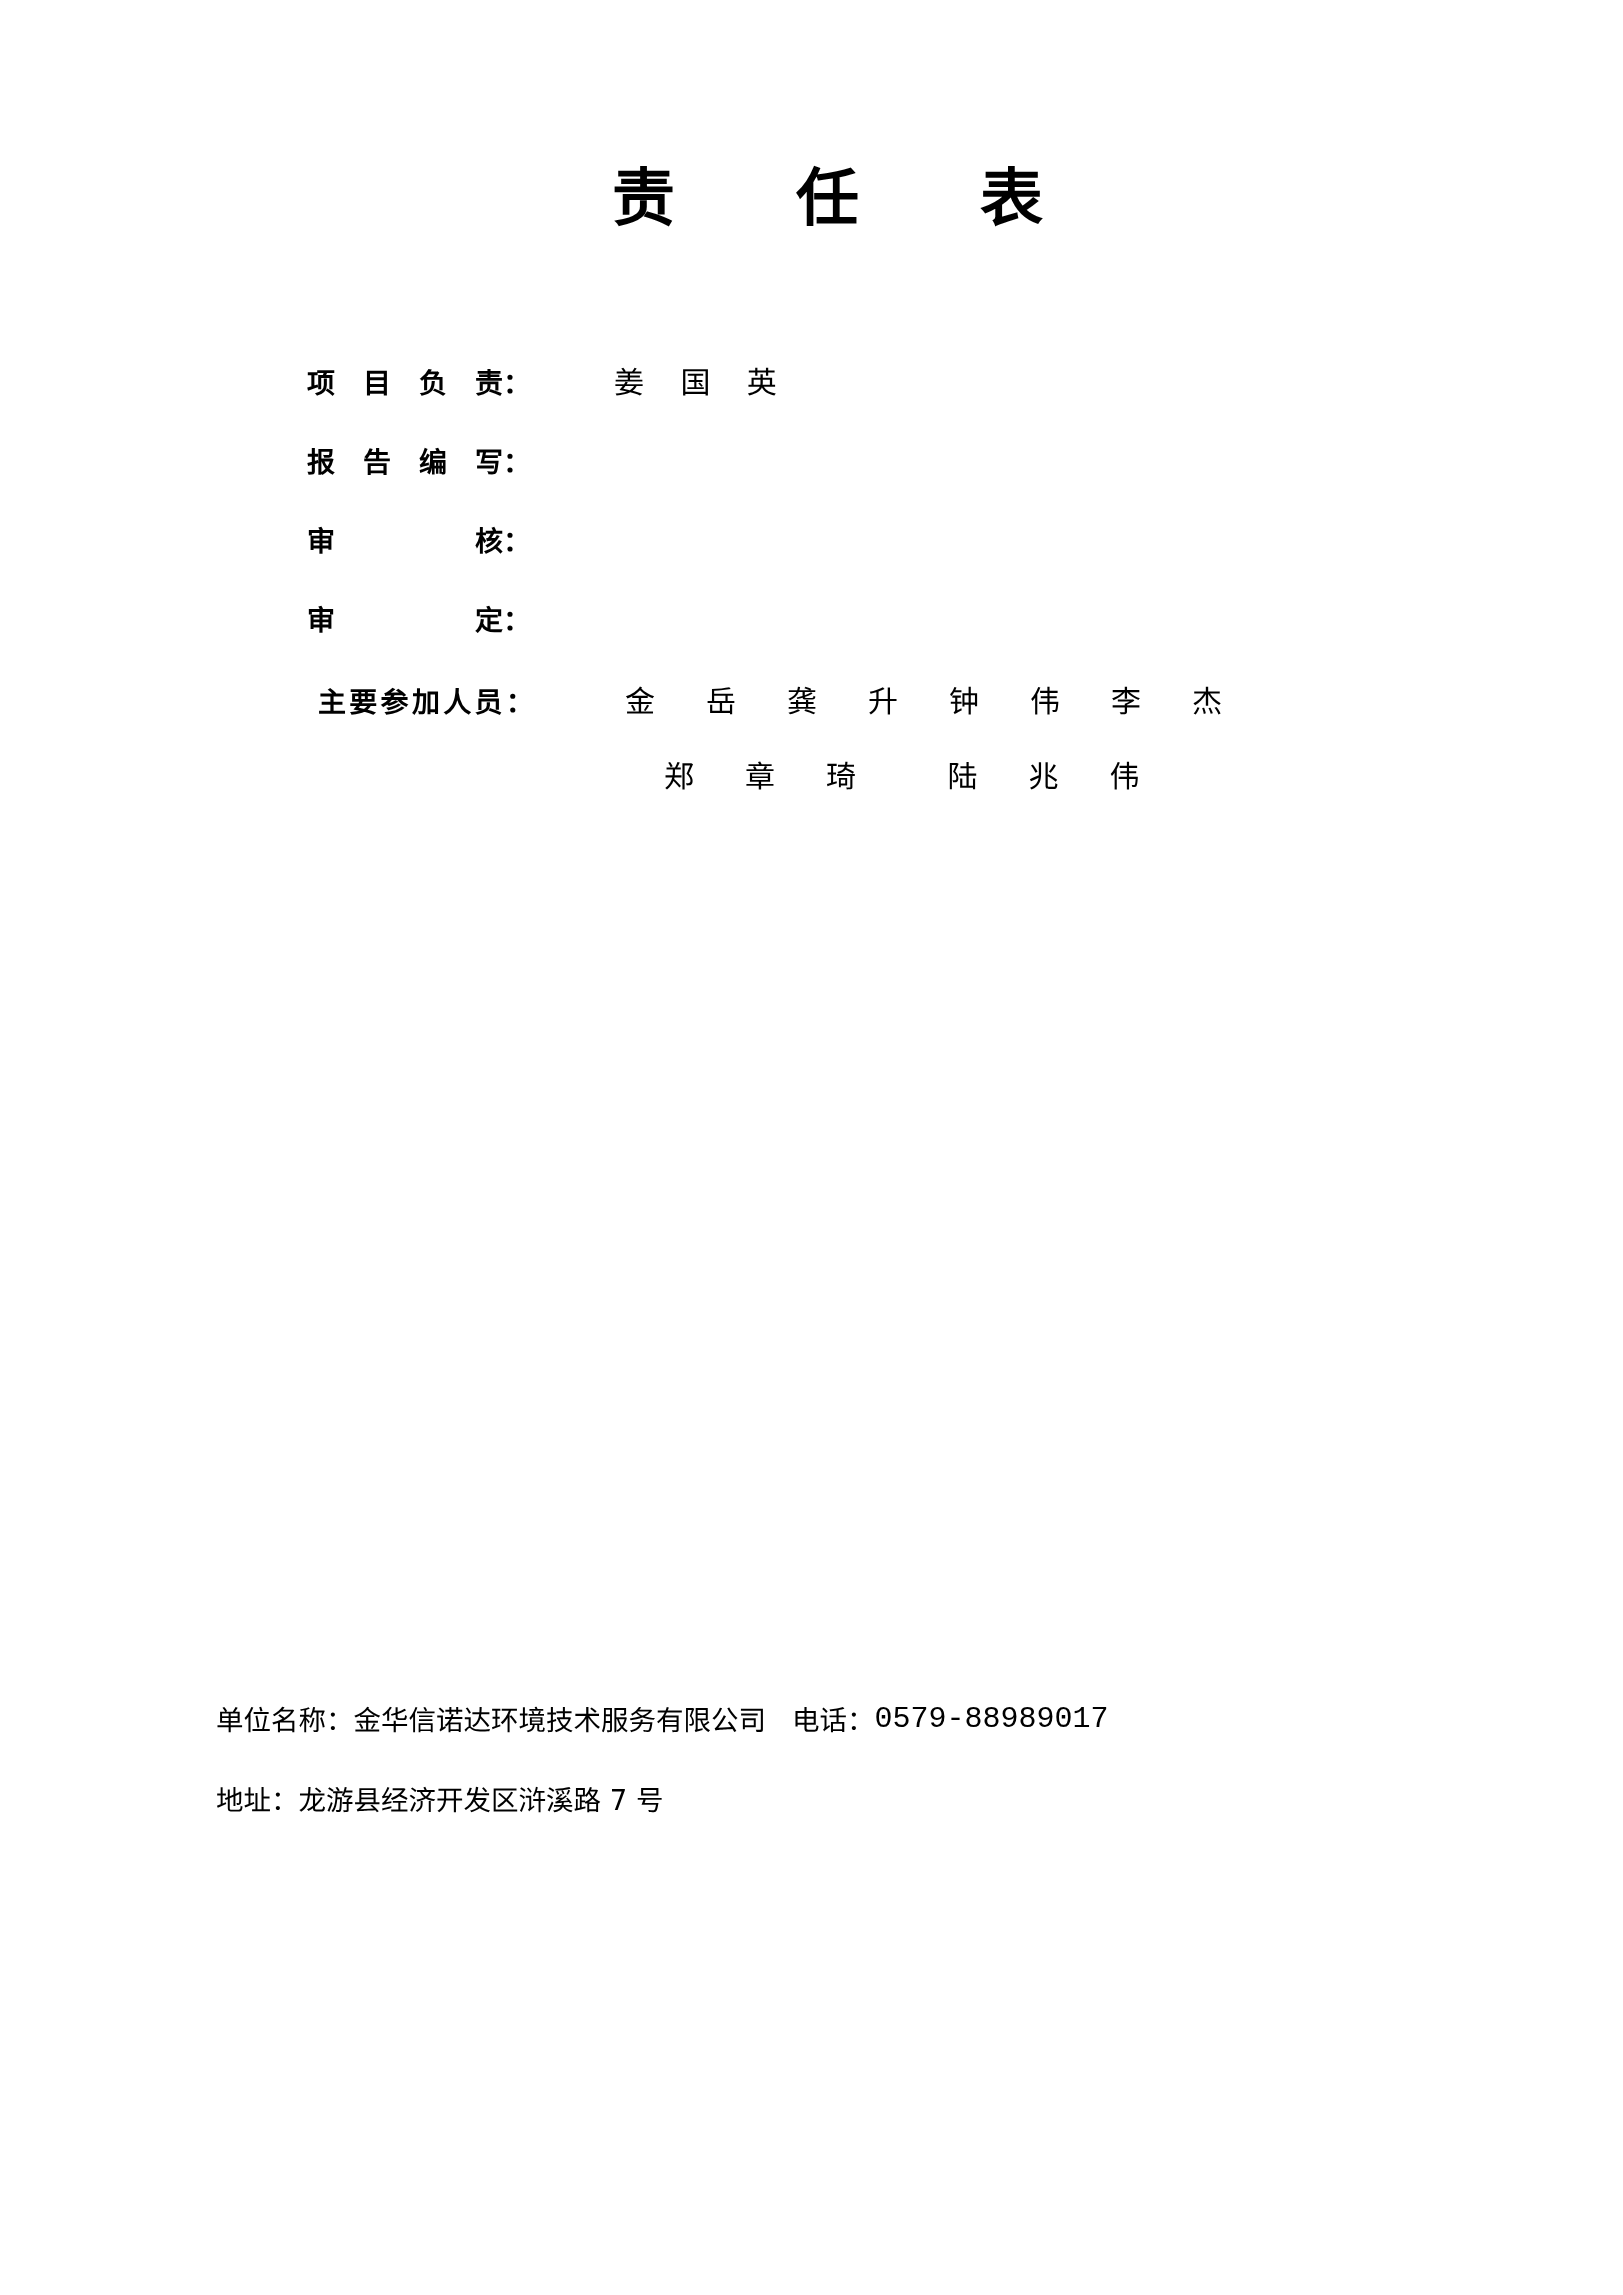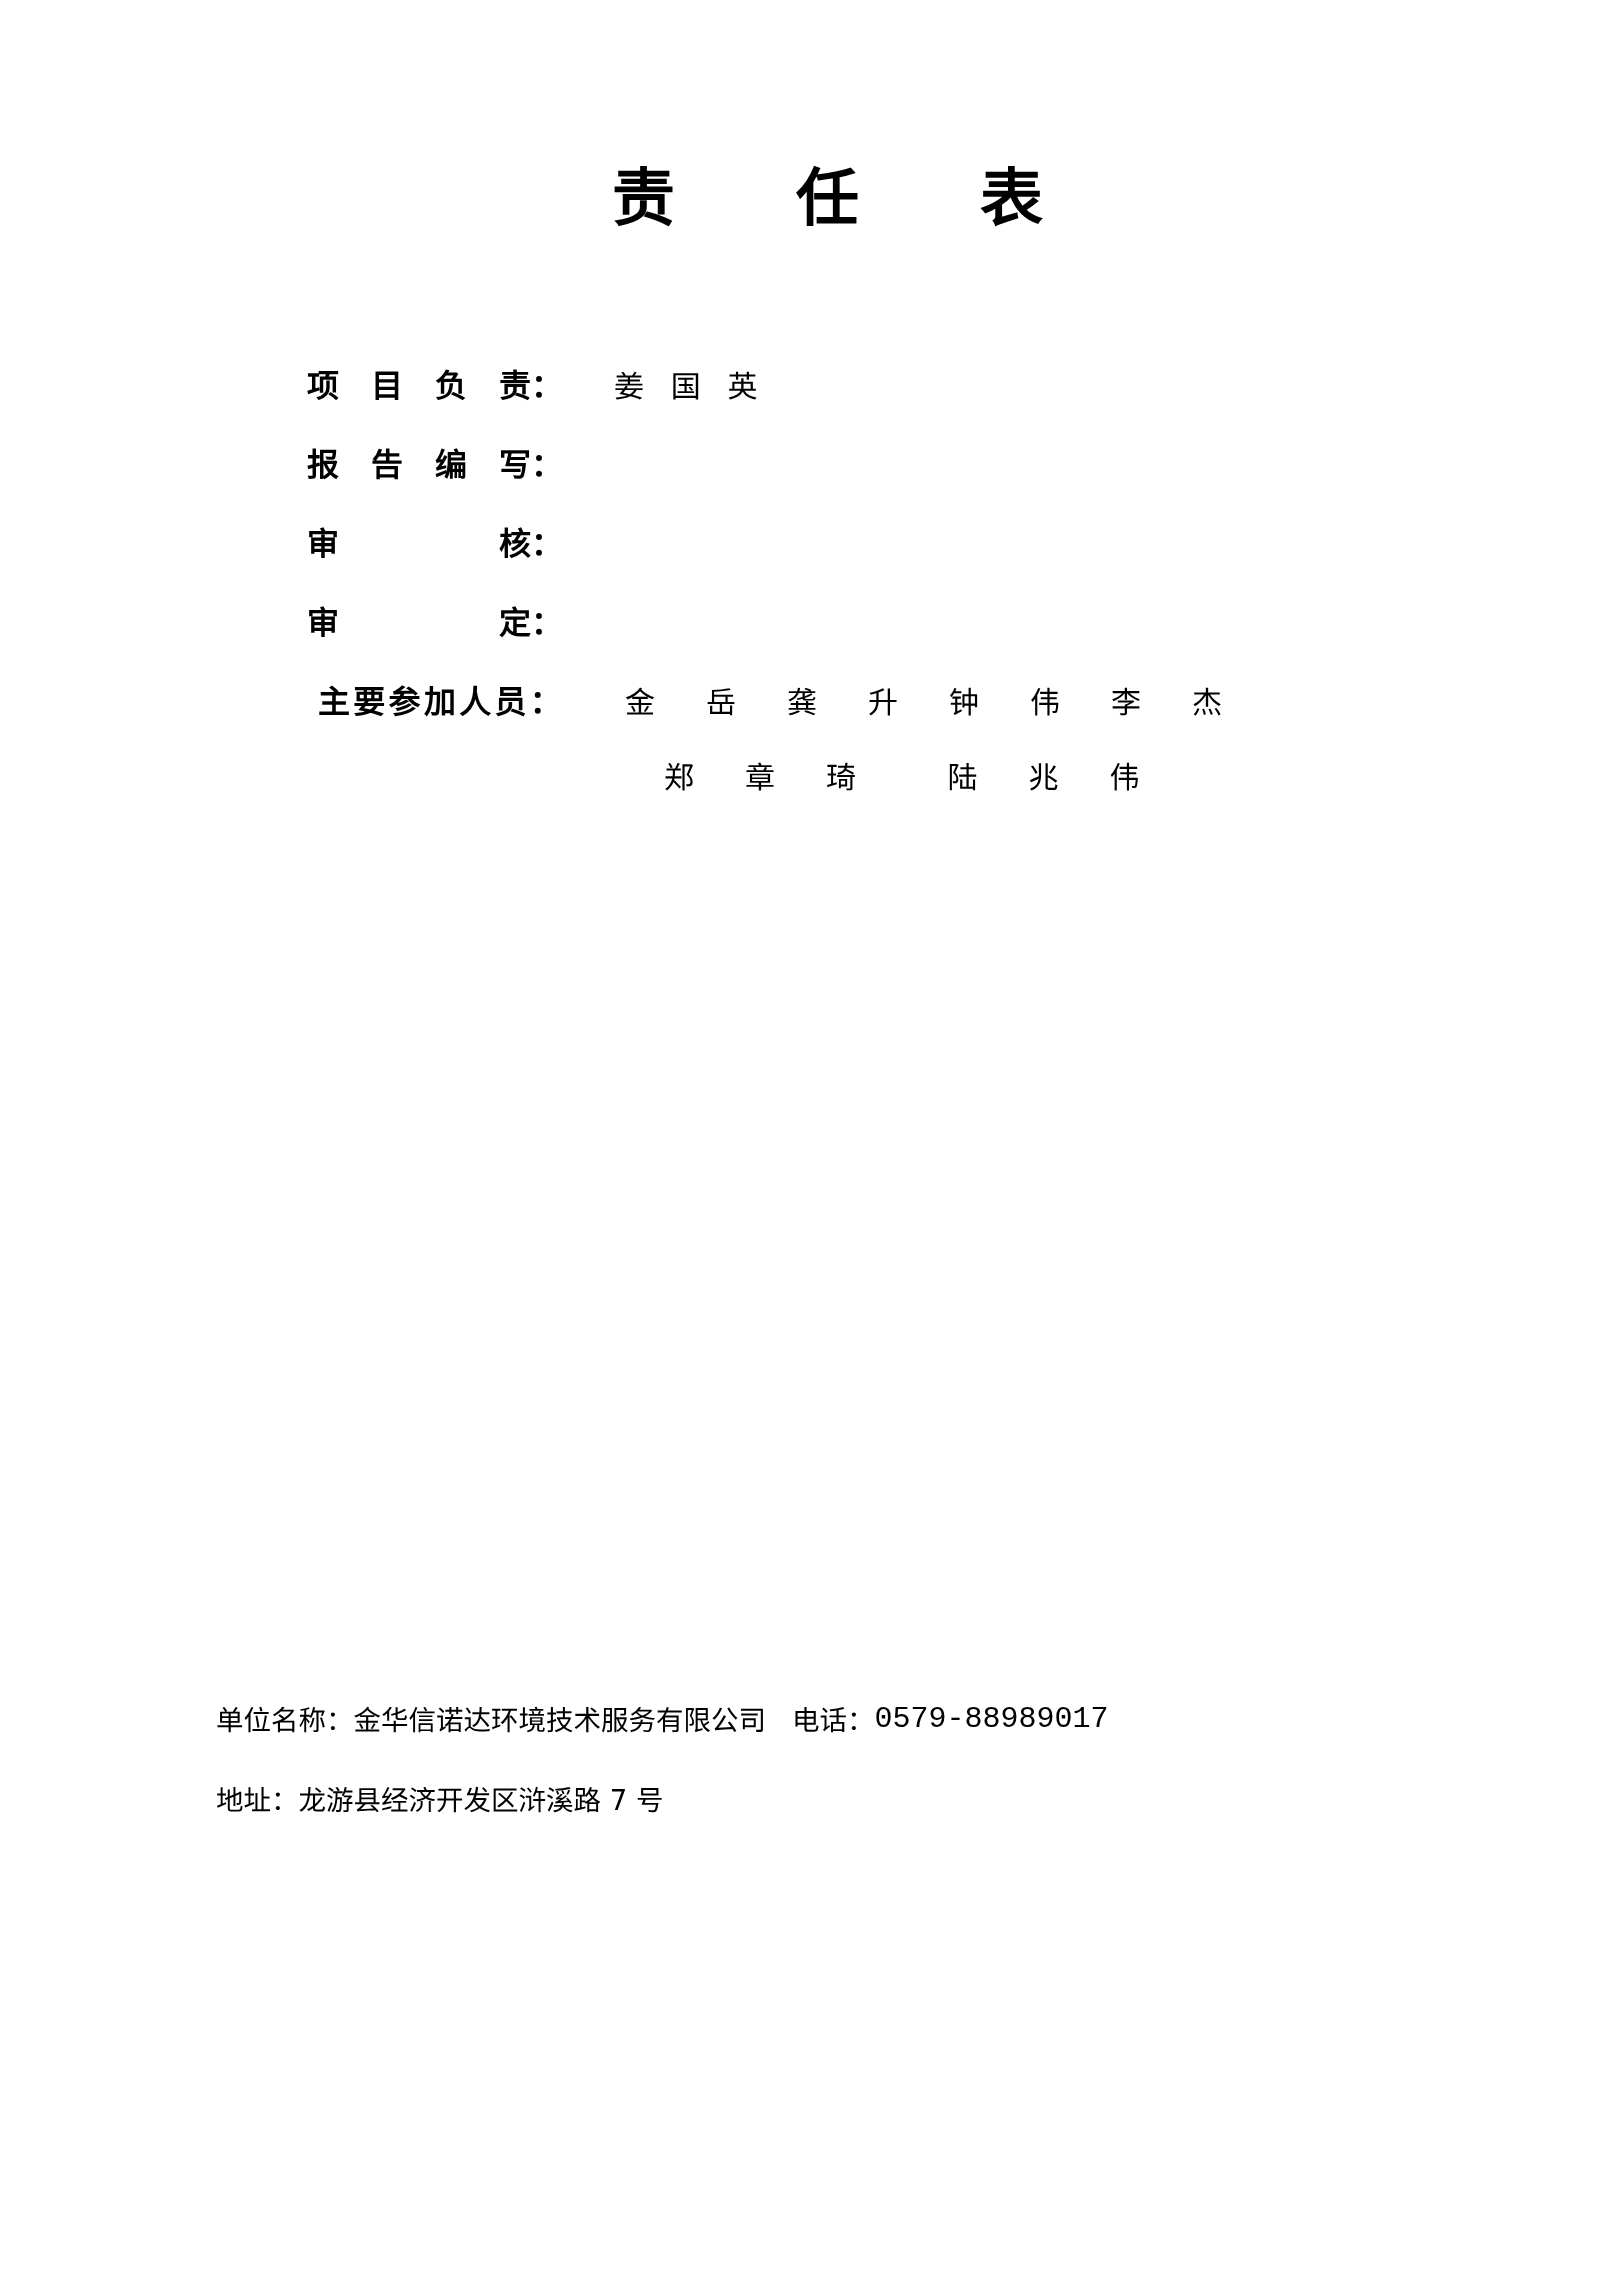--- a/index.html
+++ b/index.html
@@ -47,28 +47,28 @@
   }
   .resp-row {
     display: flex;
     align-items: baseline;
     margin-bottom: 33px;
     min-height: 46px;
   }
   .resp-label {
     font-family: Liberation Sans, sans-serif;
     font-weight: bold;
-    font-size: 32px;
+    font-size: 28px;
     width: 307px;
     flex: 0 0 307px;
     white-space: pre;
     line-height: 1.25;
   }
   .resp-value {
-    font-family: Liberation Sans, sans-serif;
+    font-family: Liberation Mono, monospace;
     font-size: 30px;
     letter-spacing: 9.2px;
     line-height: 1.25;
     white-space: pre;
   }
   .resp-row.members .resp-label {
     letter-spacing: 3.3px;
     margin-left: 11px;
   }
   .members-values {

